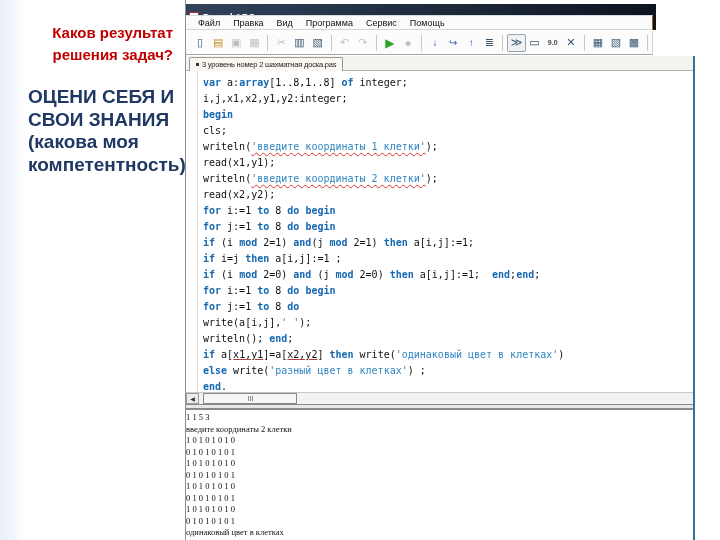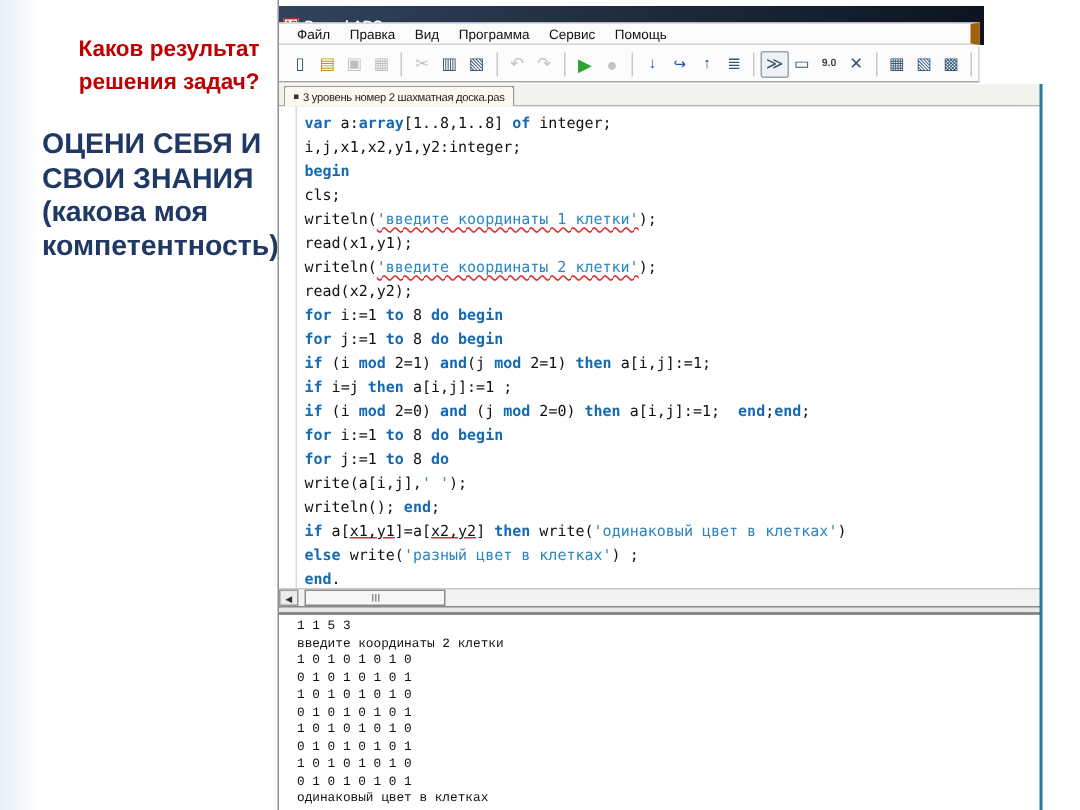--- a/index.html
+++ b/index.html
@@ -20,21 +20,21 @@
 
   
   .win{position:absolute;left:185px;top:0;width:510px;height:540px;background:#fff;
     border-left:1px solid #8a8f96;}
   .titlebar{position:absolute;left:0;top:4px;width:470px;height:26px;
     background:linear-gradient(90deg,#31435c,#0d1420);display:flex;align-items:center;gap:4px;padding-left:3px;}
   .applogo{width:10px;height:10px;background:#fff;border:1px solid #b03030;color:#c01818;
     font-size:6px;font-weight:bold;display:flex;align-items:center;justify-content:center;line-height:1;}
   .apptitle{color:#fff;font-size:9px;font-weight:bold;letter-spacing:.2px;}
   .menubar{position:absolute;left:0;top:15px;width:467px;height:15px;background:#fbfbfb;
-    border-top:1px solid #d8dce0;border-bottom:1px solid #d0d4d8;border-right:6px solid #a16207;
+    border-top:1px solid #d8dce0;border-bottom:1px solid #d0d4d8;border-right:1px solid #a16207;
     display:flex;align-items:center;gap:13px;padding-left:12px;}
   .menubar span{font-size:9px;color:#111;}
   .toolbar{position:absolute;left:0;top:31px;width:467px;height:24px;background:#fcfcfc;
     border-bottom:1px solid #a8a8a8;border-right:1px solid #d0d4d8;
     display:flex;align-items:center;padding-left:5px;}
   .tbtn{width:19px;height:18px;display:inline-flex;align-items:center;justify-content:center;
     font-size:11px;color:#37536e;border:1px solid transparent;border-radius:2px;}
   .tbtn .glyph{pointer-events:none;}
   .tbtn.folder{color:#c09028;}
   .tbtn.run{color:var(--run);font-size:12px;}
@@ -70,21 +70,21 @@
   .harrow{position:absolute;left:0;top:0;width:13px;height:11px;background:#ececec;
     border:1px solid #9a9a9a;font-size:6px;color:#333;display:flex;align-items:center;justify-content:center;}
   .hthumb{position:absolute;left:17px;top:0;width:94px;height:11px;background:#f6f6f6;
     border:1px solid #8a8a8a;display:flex;align-items:center;justify-content:center;gap:1px;}
   .hthumb i{display:block;width:1px;height:5px;background:#909090;}
 
   .splitter{position:absolute;left:0;top:404px;width:508px;height:6px;background:#e8e8e8;
     border-top:1px solid #8a8a8a;border-bottom:2px solid #8a8a8a;}
 
   .console{position:absolute;left:0;top:410px;width:508px;height:130px;background:#fff;overflow:hidden;}
-  .console-inner{position:absolute;left:12px;top:2px;font-family:Liberation Mono, monospace;
+  .console-inner{position:absolute;left:0;top:2px;font-family:Liberation Serif, serif;
     font-size:8.5px;line-height:11.5px;color:#101010;white-space:pre;}
 
   .right-border{position:absolute;left:507px;top:56px;width:2px;height:484px;background:var(--teal);}
 </style>
 </head>
 <body>
 
 <div class="slide-bg"></div>
 
 <div class="q-title">

